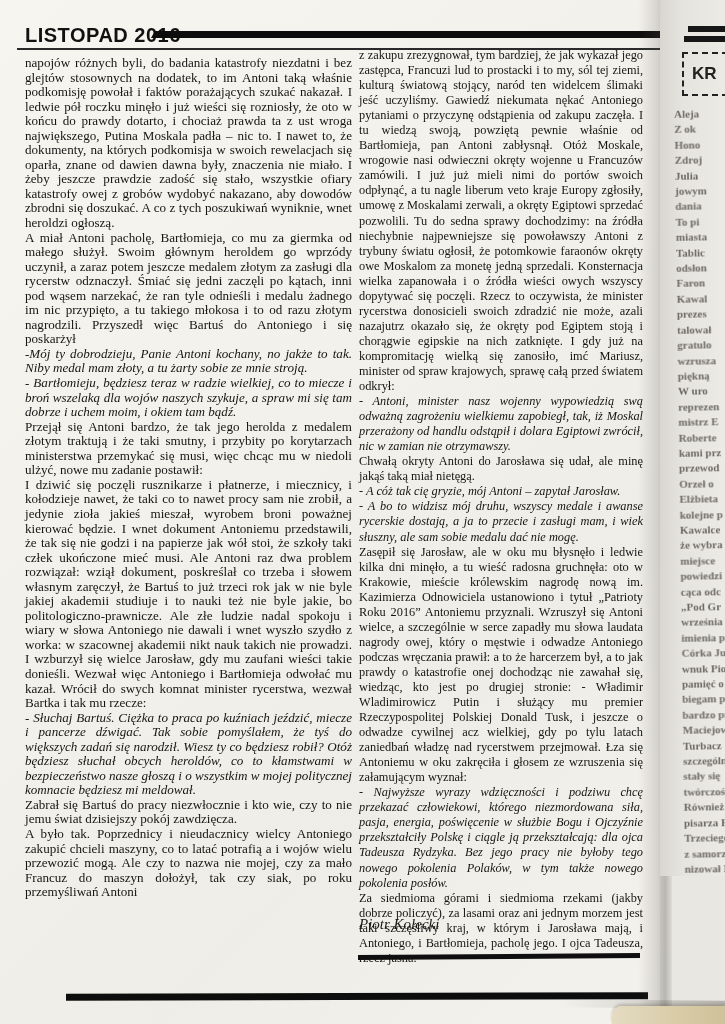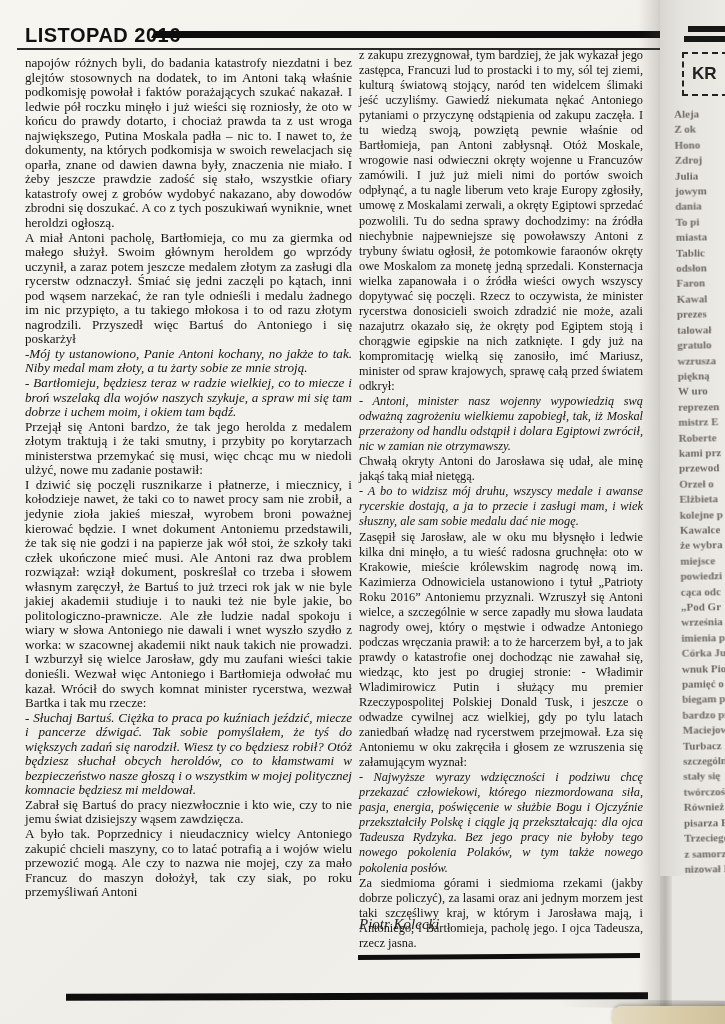--- a/index.html
+++ b/index.html
@@ -100,33 +100,34 @@
 
   <div class="masthead">
     <span class="masthead-title">LISTOPAD 2016</span>
     <div class="masthead-rule-thick"></div>
     <div class="masthead-rule-thin"></div>
   </div>
 
   <div class="col col-left">
       <p class="para normal">napojów różnych byli, do badania katastrofy niezdatni i bez glejtów stosownych na dodatek, to im Antoni taką właśnie podkomisję powołał i faktów porażających szukać nakazał. I ledwie pół roczku minęło i już wieści się rozniosły, że oto w końcu do prawdy dotarto, i chociaż prawda ta z ust wroga największego, Putina Moskala padła – nic to. I nawet to, że dokumenty, na których podkomisja w swoich rewelacjach się oparła, znane od dawien dawna były, znaczenia nie miało. I żeby jeszcze prawdzie zadość się stało, wszystkie ofiary katastrofy owej z grobów wydobyć nakazano, aby dowodów zbrodni się doszukać. A co z tych poszukiwań wyniknie, wnet heroldzi ogłoszą.</p>
       <p class="para normal">A miał Antoni pacholę, Bartłomieja, co mu za giermka od małego służył. Swoim głównym heroldem go wprzódy uczynił, a zaraz potem jeszcze medalem złotym za zasługi dla rycerstw odznaczył. Śmiać się jedni zaczęli po kątach, inni pod wąsem narzekać, że ran tyle odnieśli i medalu żadnego im nic przypięto, a tu takiego młokosa i to od razu złotym nagrodzili. Przyszedł więc Bartuś do Antoniego i się poskarżył</p>
-      <p class="para italic">-Mój ty ustanowiono, Panie Antoni kochany, no jakże to tak. Niby medal mam złoty, a tu żarty sobie ze mnie stroją.</p>
+      <p class="para italic">-Mój ty dobrodzieju, Panie Antoni kochany, no jakże to tak. Niby medal mam złoty, a tu żarty sobie ze mnie stroją.</p>
       <p class="para italic">- Bartłomieju, będziesz teraz w radzie wielkiej, co to miecze i broń wszelaką dla wojów naszych szykuje, a spraw mi się tam dobrze i uchem moim, i okiem tam bądź.</p>
       <p class="para normal">Przejął się Antoni bardzo, że tak jego herolda z medalem złotym traktują i że taki smutny, i przybity po korytarzach ministerstwa przemykać się musi, więc chcąc mu w niedoli ulżyć, nowe mu zadanie postawił:</p>
       <p class="para normal">I dziwić się poczęli rusznikarze i płatnerze, i miecznicy, i kołodzieje nawet, że taki co to nawet procy sam nie zrobił, a jedynie zioła jakieś mieszał, wyrobem broni poważnej kierować będzie. I wnet dokument Antoniemu przedstawili, że tak się nie godzi i na papierze jak wół stoi, że szkoły taki człek ukończone mieć musi. Ale Antoni raz dwa problem rozwiązał: wziął dokument, poskreślał co trzeba i słowem własnym zaręczył, że Bartuś to już trzeci rok jak w nie byle jakiej akademii studiuje i to nauki też nie byle jakie, bo politologiczno-prawnicze. Ale złe ludzie nadal spokoju i wiary w słowa Antoniego nie dawali i wnet wyszło szydło z worka: w szacownej akademii nikt nauk takich nie prowadzi. I wzburzył się wielce Jarosław, gdy mu zaufani wieści takie donieśli. Wezwał więc Antoniego i Bartłomieja odwołać mu kazał. Wrócił do swych komnat minister rycerstwa, wezwał Bartka i tak mu rzecze:</p>
       <p class="para italic">- Słuchaj Bartuś. Ciężka to praca po kuźniach jeździć, miecze i pancerze dźwigać. Tak sobie pomyślałem, że tyś do większych zadań się narodził. Wiesz ty co będziesz robił? Otóż będziesz słuchał obcych heroldów, co to kłamstwami w bezpieczeństwo nasze głoszą i o wszystkim w mojej politycznej komnacie będziesz mi meldował.</p>
-      <p class="para normal">Zabrał się Bartuś do pracy niezwłocznie i kto wie, czy to nie jemu świat dzisiejszy wąsem zawdzięcza.</p>
+      <p class="para normal">Zabrał się Bartuś do pracy niezwłocznie i kto wie, czy to nie jemu świat dzisiejszy pokój zawdzięcza.</p>
       <p class="para normal">A było tak. Poprzednicy i nieudacznicy wielcy Antoniego zakupić chcieli maszyny, co to latać potrafią a i wojów wielu przewozić mogą. Ale czy to nazwa nie mojej, czy za mało Francuz do maszyn dołożył, tak czy siak, po roku przemyśliwań Antoni</p>
     </div>
 
   <div class="col col-right">
       <p class="para normal">z zakupu zrezygnował, tym bardziej, że jak wykazał jego zastępca, Francuzi lud to prostacki i to my, sól tej ziemi, kulturą światową stojący, naród ten widelcem ślimaki jeść uczyliśmy. Gawiedź niekumata nękać Antoniego pytaniami o przyczynę odstąpienia od zakupu zaczęła. I tu wiedzą swoją, powziętą pewnie właśnie od Bartłomieja, pan Antoni zabłysnął. Otóż Moskale, wrogowie nasi odwieczni okręty wojenne u Francuzów zamówili. I już już mieli nimi do portów swoich odpłynąć, a tu nagle liberum veto kraje Europy zgłosiły, umowę z Moskalami zerwali, a okręty Egiptowi sprzedać pozwolili. Tu do sedna sprawy dochodzimy: na źródła niechybnie najpewniejsze się powoławszy Antoni z trybuny światu ogłosił, że potomkowie faraonów okręty owe Moskalom za monetę jedną sprzedali. Konsternacja wielka zapanowała i o źródła wieści owych wszyscy dopytywać się poczęli. Rzecz to oczywista, że minister rycerstwa donosicieli swoich zdradzić nie może, azali nazajutrz okazało się, że okręty pod Egiptem stoją i chorągwie egipskie na nich zatknięte. I gdy już na kompromitację wielką się zanosiło, imć Mariusz, minister od spraw krajowych, sprawę całą przed światem odkrył:</p>
       <p class="para italic">- Antoni, minister nasz wojenny wypowiedzią swą odważną zagrożeniu wielkiemu zapobiegł, tak, iż Moskal przerażony od handlu odstąpił i dolara Egiptowi zwrócił, nic w zamian nie otrzymawszy.</p>
       <p class="para normal">Chwałą okryty Antoni do Jarosława się udał, ale minę jakąś taką miał nietęgą.</p>
+      <p class="para italic">- A cóż tak cię gryzie, mój Antoni – zapytał Jarosław.</p>
       <p class="para italic">- A bo to widzisz mój druhu, wszyscy medale i awanse rycerskie dostają, a ja to przecie i zasługi mam, i wiek słuszny, ale sam sobie medalu dać nie mogę.</p>
       <p class="para normal">Zasępił się Jarosław, ale w oku mu błysnęło i ledwie kilka dni minęło, a tu wieść radosna gruchnęła: oto w Krakowie, mieście królewskim nagrodę nową im. Kazimierza Odnowiciela ustanowiono i tytuł „Patrioty Roku 2016” Antoniemu przyznali. Wzruszył się Antoni wielce, a szczególnie w serce zapadły mu słowa laudata nagrody owej, który o męstwie i odwadze Antoniego podczas wręczania prawił: a to że harcerzem był, a to jak prawdy o katastrofie onej dochodząc nie zawahał się, wiedząc, kto jest po drugiej stronie: - Władimir Wladimirowicz Putin i służący mu premier Rzeczypospolitej Polskiej Donald Tusk, i jeszcze o odwadze cywilnej acz wielkiej, gdy po tylu latach zaniedbań władzę nad rycerstwem przejmował. Łza się Antoniemu w oku zakręciła i głosem ze wzruszenia się załamującym wyznał:</p>
       <p class="para italic">- Najwyższe wyrazy wdzięczności i podziwu chcę przekazać człowiekowi, którego niezmordowana siła, pasja, energia, poświęcenie w służbie Bogu i Ojczyźnie przekształciły Polskę i ciągle ją przekształcają: dla ojca Tadeusza Rydzyka. Bez jego pracy nie byłoby tego nowego pokolenia Polaków, w tym także nowego pokolenia posłów.</p>
       <p class="para normal">Za siedmioma górami i siedmioma rzekami (jakby dobrze policzyć), za lasami oraz ani jednym morzem jest taki szczęśliwy kraj, w którym i Jarosława mają, i Antoniego, i Bartłomieja, pacholę jego. I ojca Tadeusza, rzecz jasna.</p>
     </div>
 
   <div class="byline">Piotr Kolecki</div>
 
   <div class="article-end-rule"></div>
 

